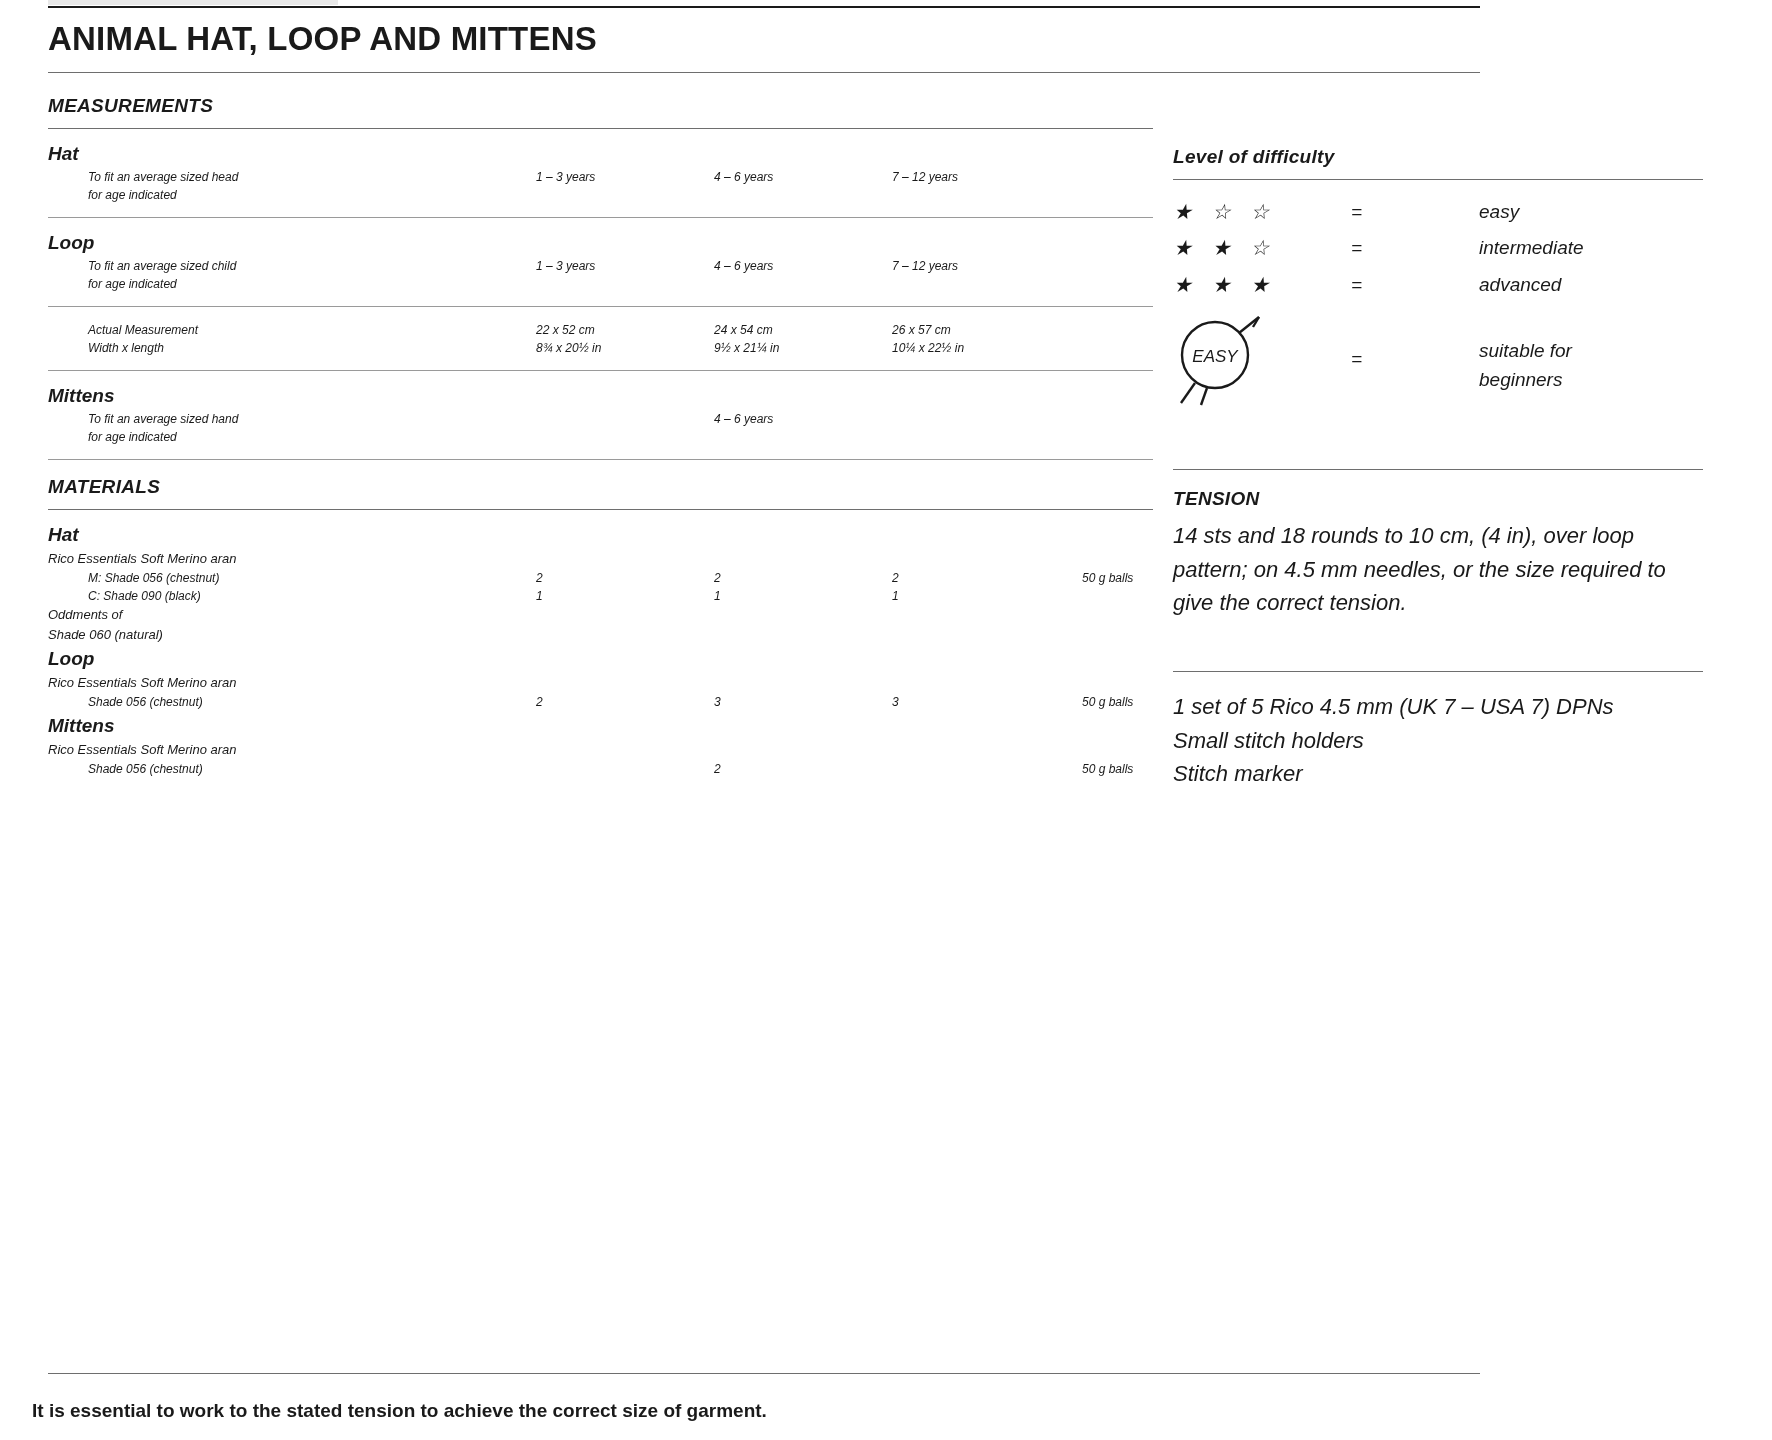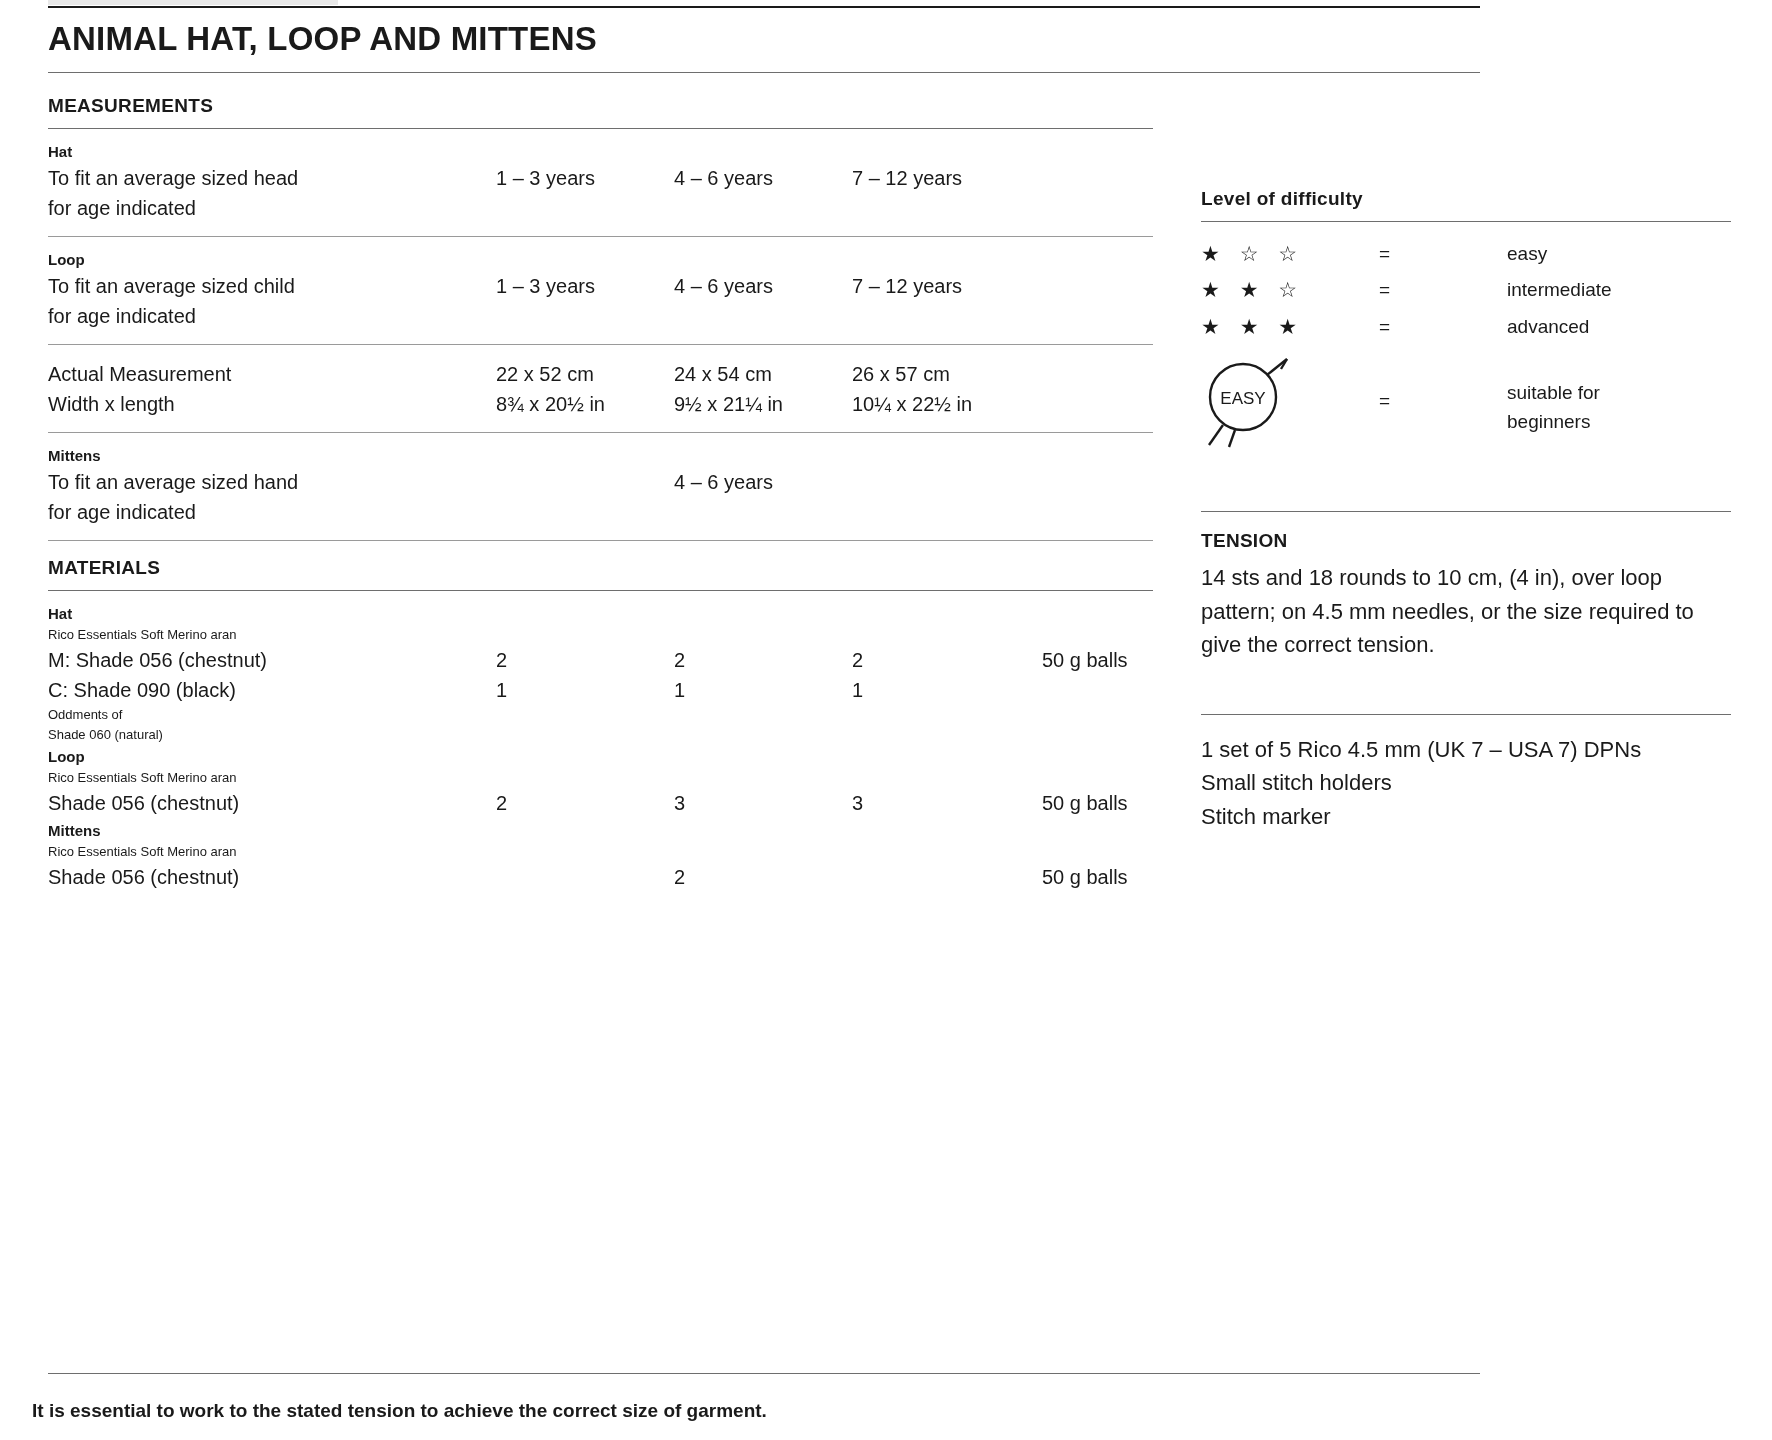--- a/index.html
+++ b/index.html
@@ -36,22 +36,23 @@
     margin: 0;
     padding-top: 20px;
     padding-bottom: 14px;
   }
   .title-rule {
     border-top: 1px solid #6e6e6e;
     margin-bottom: 22px;
   }
   .columns {
     display: flex;
-    gap: 48px;
-    align-items: center;
+    gap: 20px;
+    align-items: flex-end;
+    font-style: italic;
   }
   .col-left {
     width: 1105px;
     flex: 0 0 1105px;
   }
   .col-right {
     width: 530px;
     flex: 0 0 530px;
     margin-top: 21px;
   }
@@ -64,28 +65,29 @@
   .rule {
     border-top: 1px solid #6e6e6e;
   }
   .rule-thin {
     border-top: 1px solid #9a9a9a;
   }
   .block {
     padding: 14px 0 13px 0;
   }
   .sub-head {
-    font-size: 15px;
+    font-size: 19px;
     font-weight: bold;
     margin-bottom: 3px;
   }
   .row {
     display: flex;
-    font-size: 20px;
+    font-size: 12px;
     line-height: 1.5;
+    margin-left: 40px;
   }
   .c-label {
     width: 448px;
     flex: 0 0 448px;
   }
   .c-v1 { width: 178px; flex: 0 0 178px; }
   .c-v2 { width: 178px; flex: 0 0 178px; }
   .c-v3 { width: 190px; flex: 0 0 190px; }
   .c-unit { flex: 1 1 auto; }
   .plain-line {

